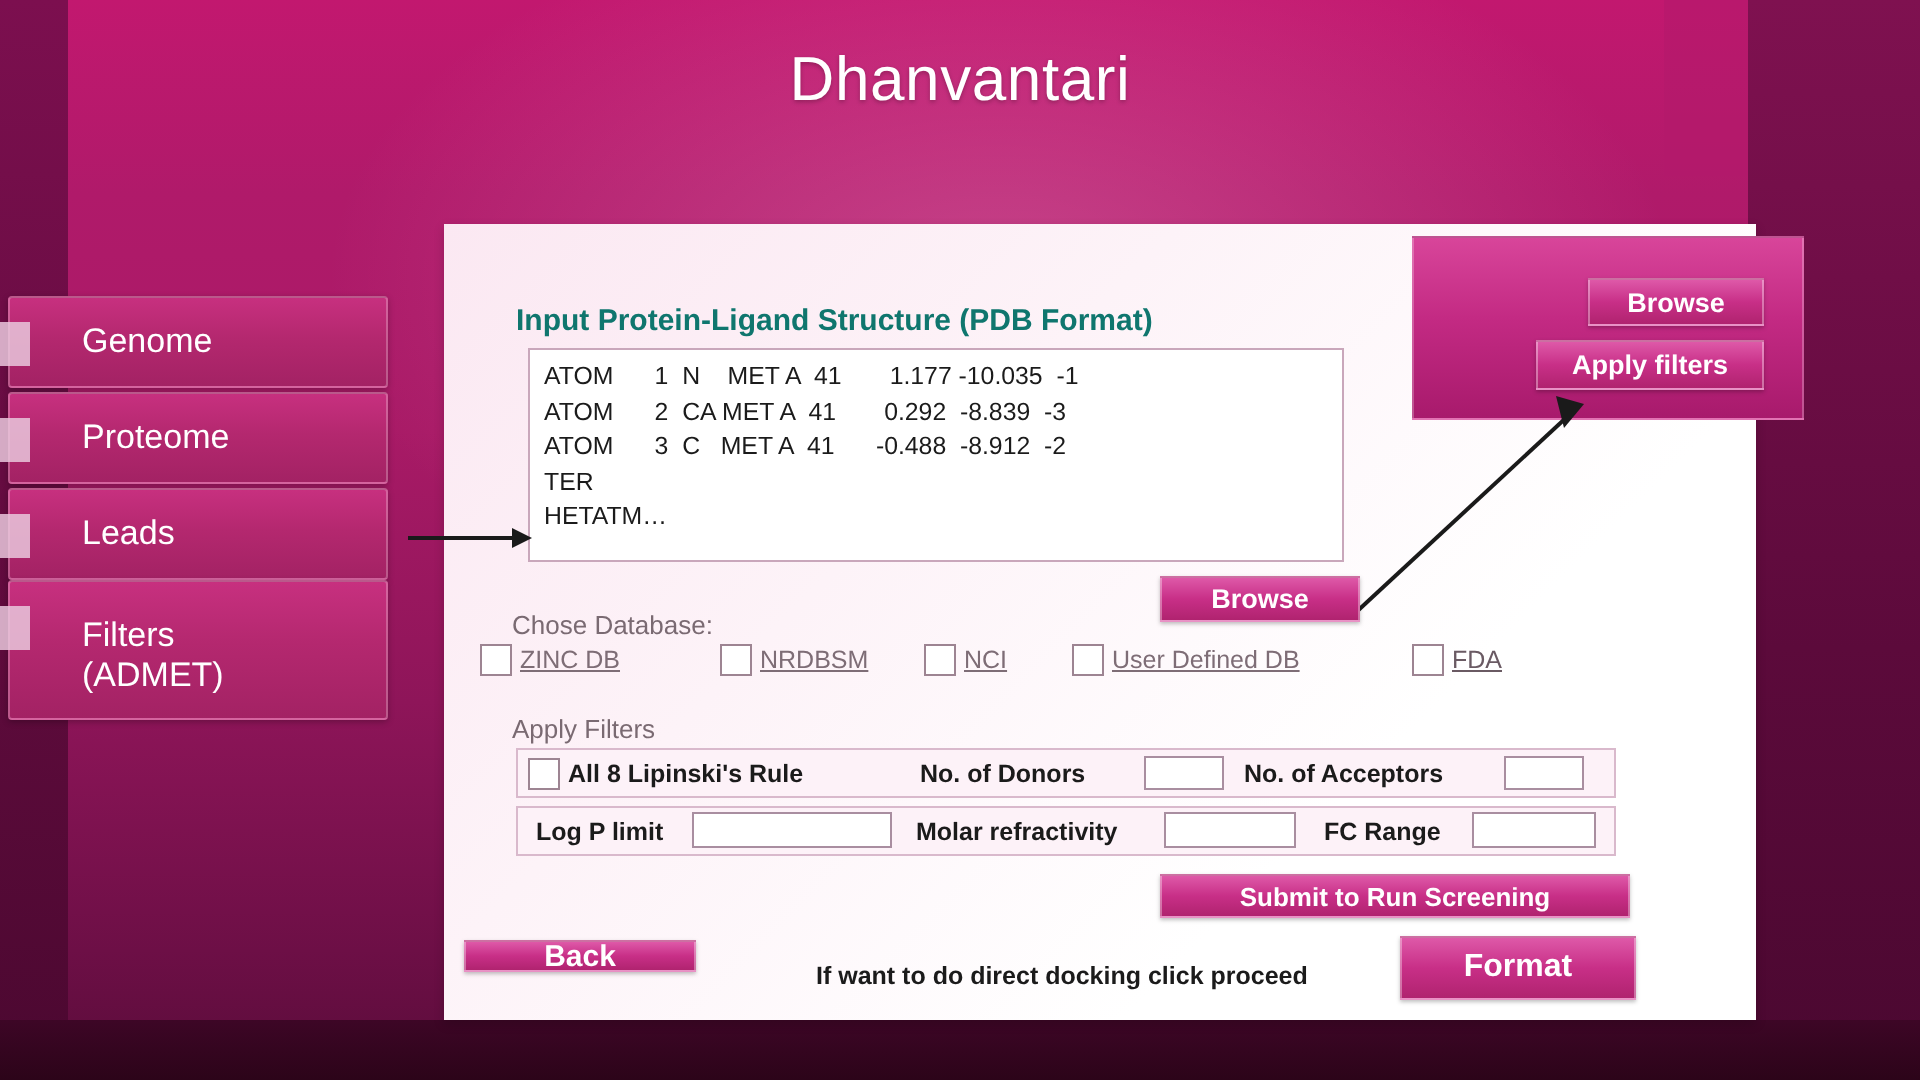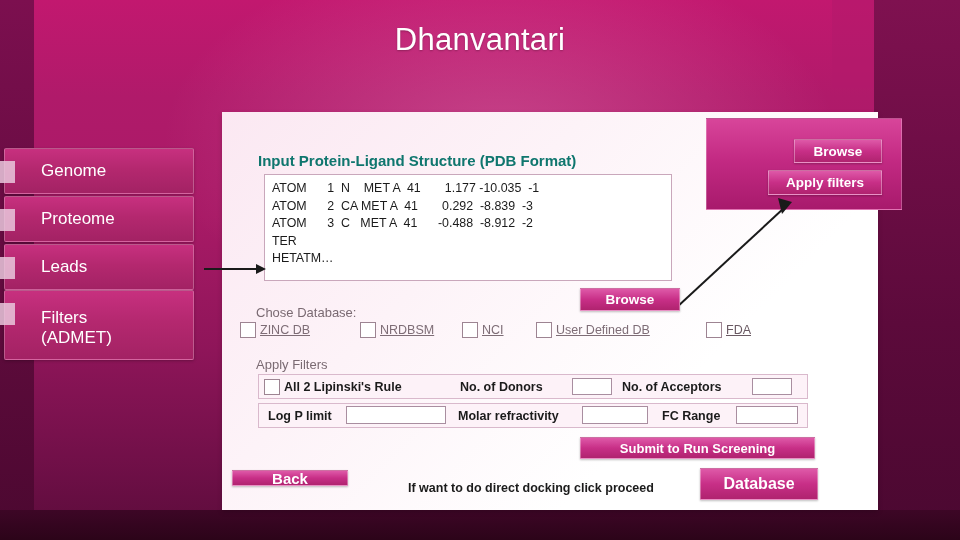--- a/index.html
+++ b/index.html
@@ -236,21 +236,21 @@
   <span class="dblink">FDA</span>
 </div>
 
 <div id="apply-filters-label">Apply Filters</div>
 
 <div class="frow" id="row1"></div>
 <div class="frow" id="row2"></div>
 
 <div class="fcell" style="left:264px;top:374px;">
   <span class="cb"></span>
-  <span class="flabel">All 2 Lipinski's Rule</span>
+  <span class="flabel">All 8 Lipinski's Rule</span>
 </div>
 <div class="fcell" style="left:460px;top:374px;">
   <span class="flabel">No. of Donors</span>
 </div>
 <div class="finput" style="position:absolute;left:572px;top:378px;width:40px;height:17px;"></div>
 
 <div class="fcell" style="left:622px;top:374px;">
   <span class="flabel">No. of Acceptors</span>
 </div>
 <div class="finput" style="position:absolute;left:752px;top:378px;width:40px;height:17px;"></div>
@@ -266,13 +266,13 @@
 <div class="finput" style="position:absolute;left:582px;top:406px;width:66px;height:18px;"></div>
 
 <div class="fcell" style="left:662px;top:403px;">
   <span class="flabel">FC Range</span>
 </div>
 <div class="finput" style="position:absolute;left:736px;top:406px;width:62px;height:18px;"></div>
 
 <div class="pinkbtn" id="submit-btn">Submit to Run Screening</div>
 <div class="pinkbtn" id="back-btn">Back</div>
 <div id="direct-text">If want to do direct docking click proceed</div>
-<div class="pinkbtn" id="proceed-btn">Database</div>
+<div class="pinkbtn" id="proceed-btn">Format</div>
 
 </body></html>

